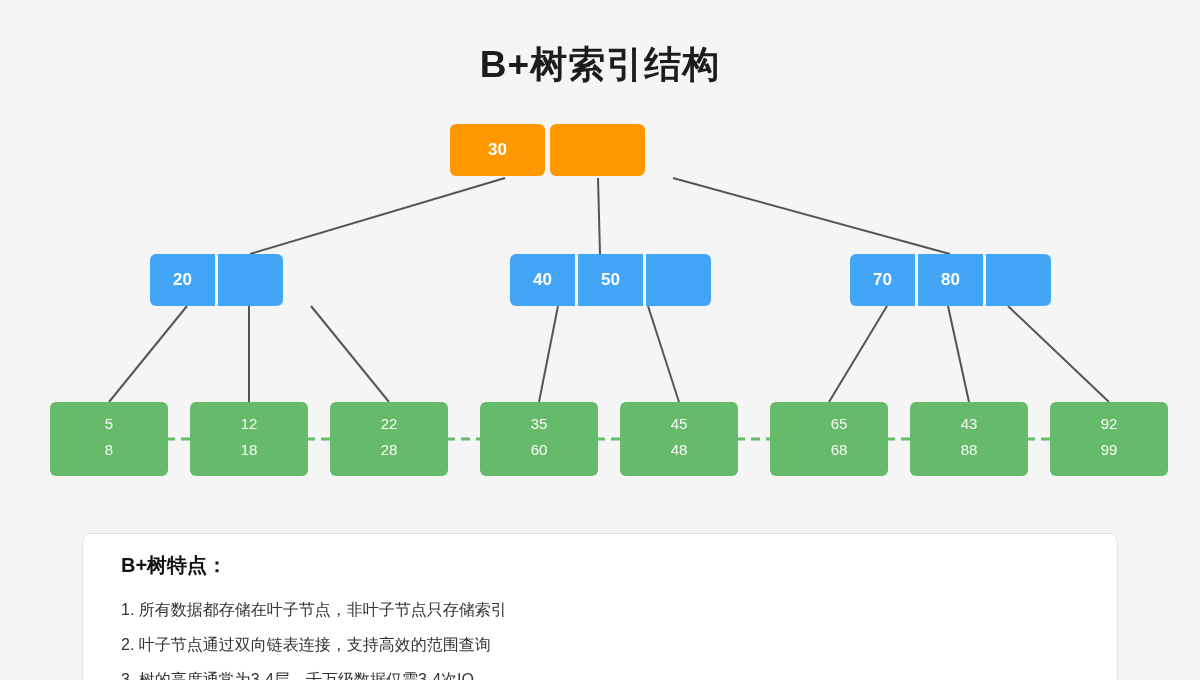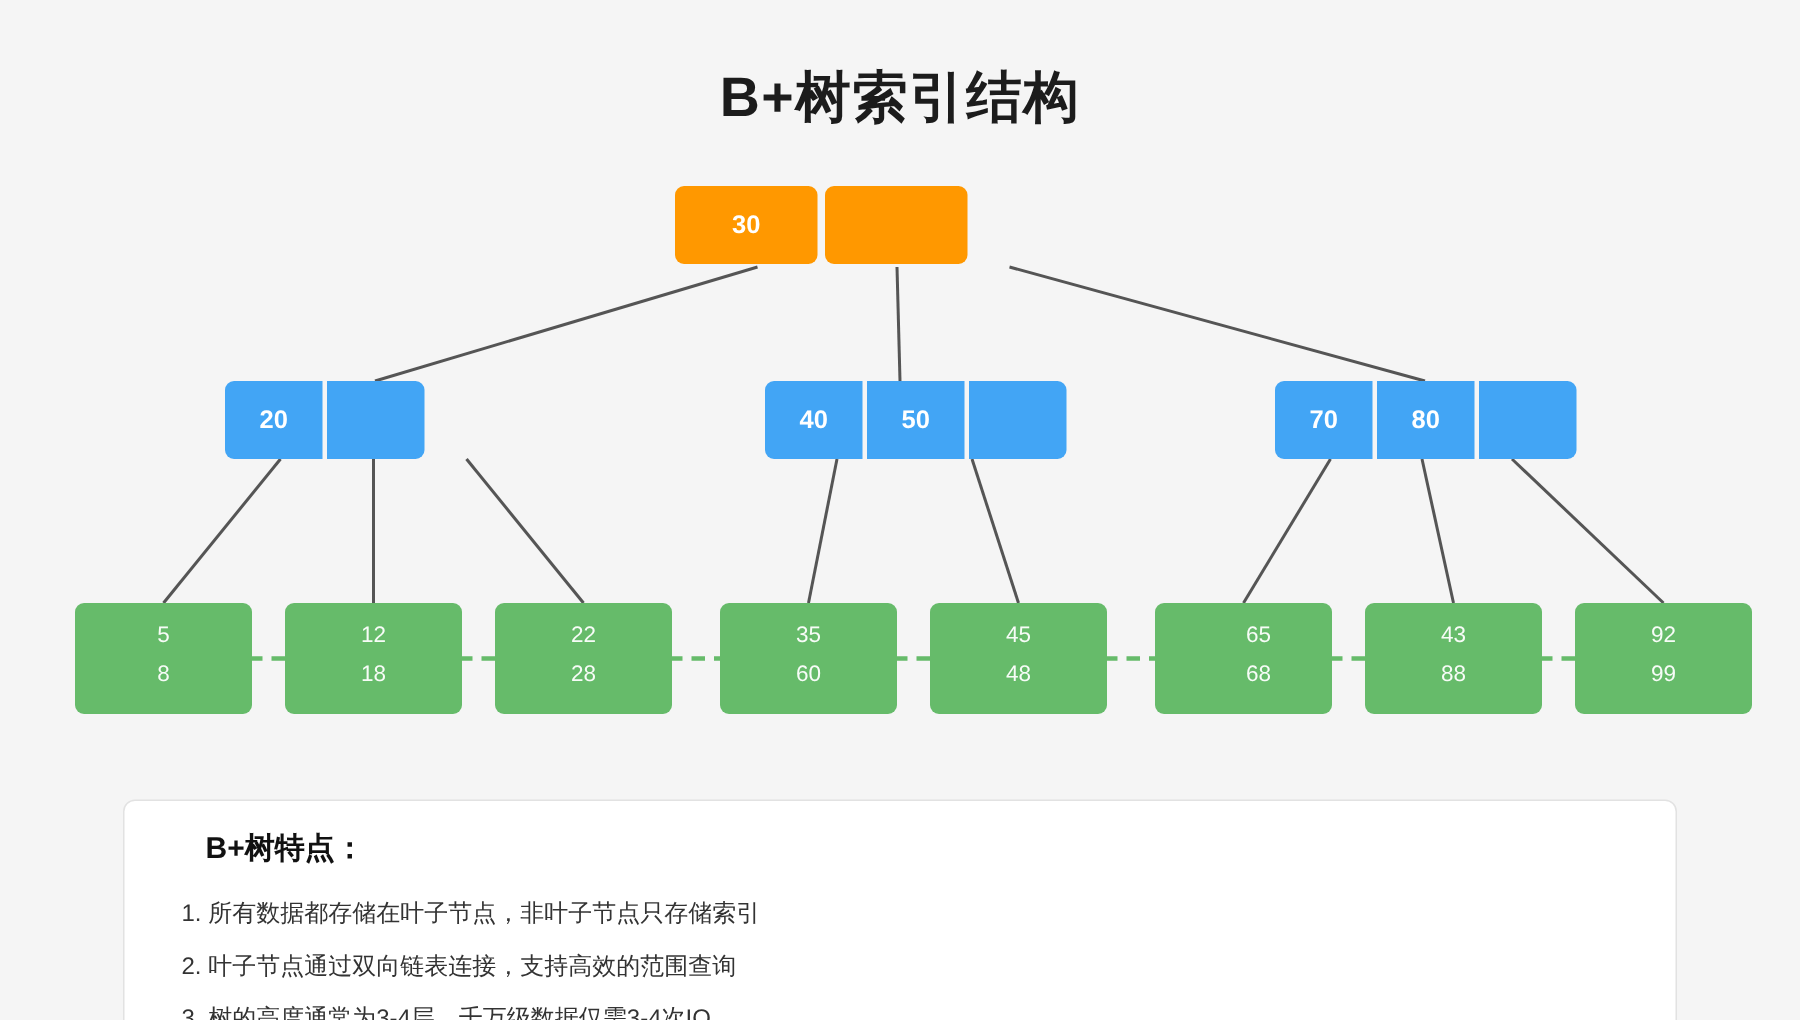--- a/index.html
+++ b/index.html
@@ -27,21 +27,21 @@
     position:absolute;width:118px;height:74px;z-index:2;box-sizing:border-box;
     background:var(--leaf-node,#66bb6a);border-radius:6px;
     color:rgba(255,255,255,.95);font-size:15px;text-align:center;
     padding-top:9px;line-height:26px;
   }
   .card{
     position:absolute;left:82px;top:533px;width:1036px;height:220px;z-index:2;
     background:#ffffff;border:1px solid #e2e2e2;border-radius:8px;
     box-sizing:border-box;padding:18px 38px;
   }
-  .card-heading{font-size:20px;font-weight:700;color:#111;margin:0 0 22px 16px;}
+  .card-heading{font-size:20px;font-weight:700;color:#111;margin:0 0 22px 0;}
   .card-item{font-size:16px;color:#333;margin-bottom:17px;line-height:18px;}
 </style>
 </head>
 <body>
 
 <h1 class="title">B+树索引结构</h1>
 
 <svg class="connectors" width="1200" height="530" viewBox="0 0 1200 530">
 
   <line class="branch" x1="505" y1="178" x2="250" y2="254"></line>

